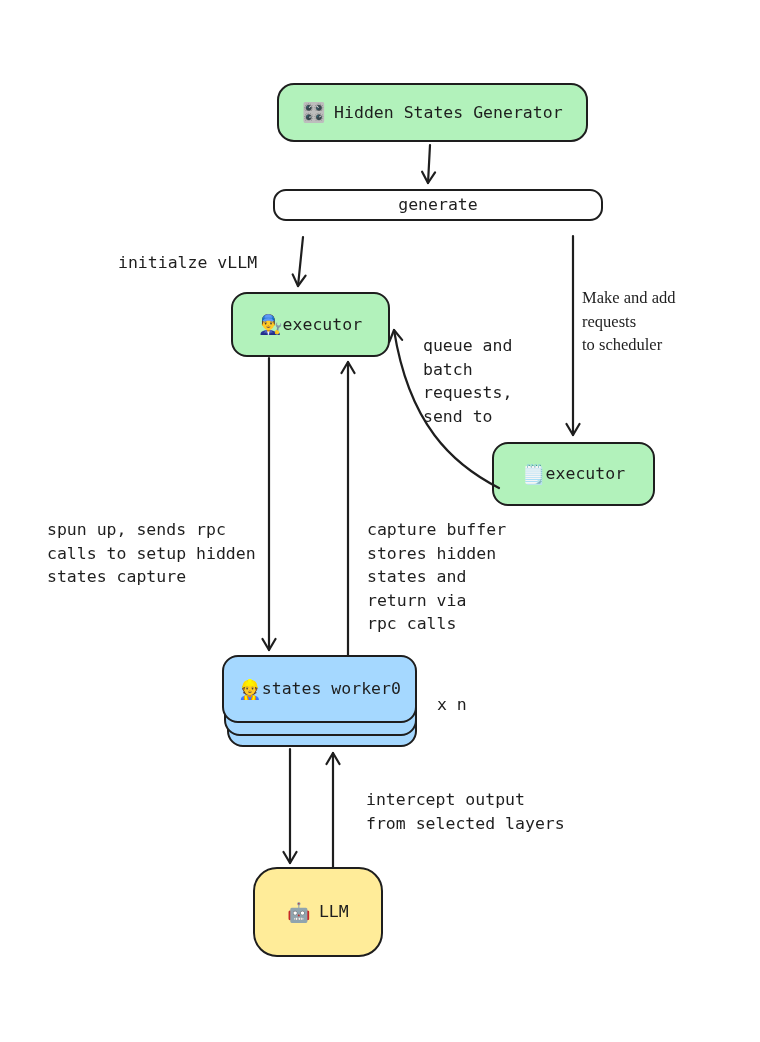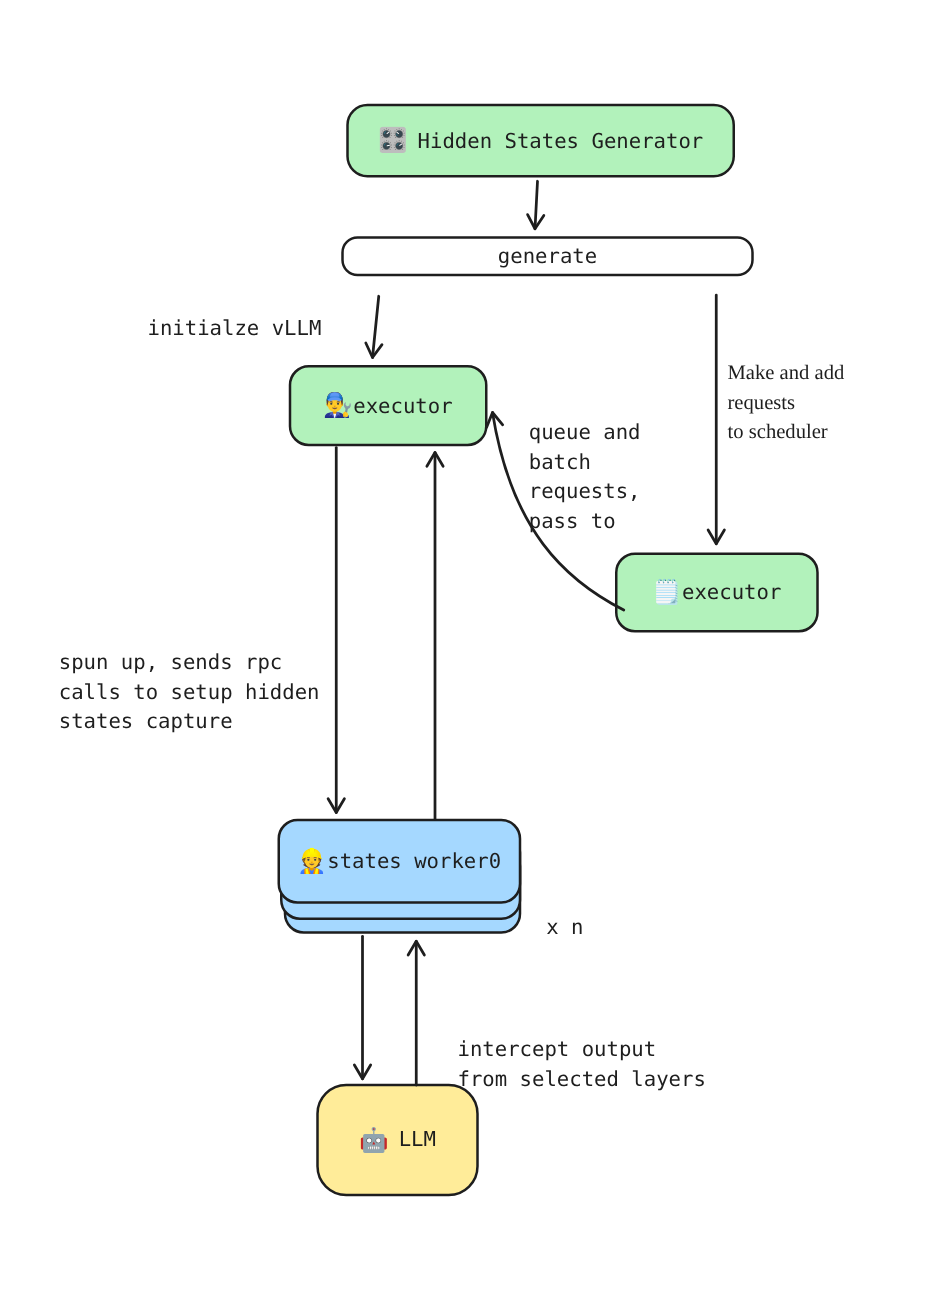--- a/index.html
+++ b/index.html
@@ -30,23 +30,23 @@
   .node-llm       { left:253px; top:867px; width:130px; height:90px; border-radius:24px; background:#ffec99; }
 
   .lbl {
     position:absolute; white-space:pre-line; font-size:16.5px; line-height:23.5px;
   }
   .lbl-initialize { left:118px; top:251px; }
   .lbl-make       { left:582px; top:286px;font-family:Liberation Serif, serif; }
   .lbl-queue      { left:423px; top:334px; }
   .lbl-spun       { left:47px;  top:518px; }
   .lbl-capture    { left:367px; top:518px; }
-  .lbl-xn         { left:437px; top:693px;margin-top:37px; }
+  .lbl-xn         { left:437px; top:693px; }
   .lbl-patch      { left:82px;  top:798px; }
-  .lbl-intercept  { left:366px; top:788px;margin-top:40px; }
+  .lbl-intercept  { left:366px; top:788px; }
 </style>
 </head>
 <body>
 
 <div class="canvas">
 
   <div class="node node-hsg">
     <span class="icon gap">🎛️</span>
     <span>Hidden States Generator</span>
   </div>
@@ -77,24 +77,29 @@
     <span>LLM</span>
   </div>
 
   <div class="lbl lbl-initialize">initialze vLLM</div>
   <div class="lbl lbl-make">Make and add
 requests
 to scheduler</div>
   <div class="lbl lbl-queue">queue and
 batch
 requests,
-pass to</div>
+send to</div>
   <div class="lbl lbl-spun">spun up, sends rpc
 calls to setup hidden
 states capture</div>
+  <div class="lbl lbl-capture">capture buffer
+stores hidden
+states and
+return via
+rpc calls</div>
   <div class="lbl lbl-xn">x n</div>
   <div class="lbl lbl-intercept">intercept output
 from selected layers</div>
 
   <svg class="arrows" viewBox="0 0 760 1042" xmlns="http://www.w3.org/2000/svg">
     <defs>
       <marker id="ah" viewBox="0 0 17 17" refX="14" refY="8.5" markerWidth="17" markerHeight="17" markerUnits="userSpaceOnUse" orient="auto-start-reverse">
         <path d="M3 2 L14 8.5 L3 15" fill="none" stroke="#1e1e1e" stroke-width="2.2" stroke-linecap="round" stroke-linejoin="round"></path>
       </marker>
     </defs>

